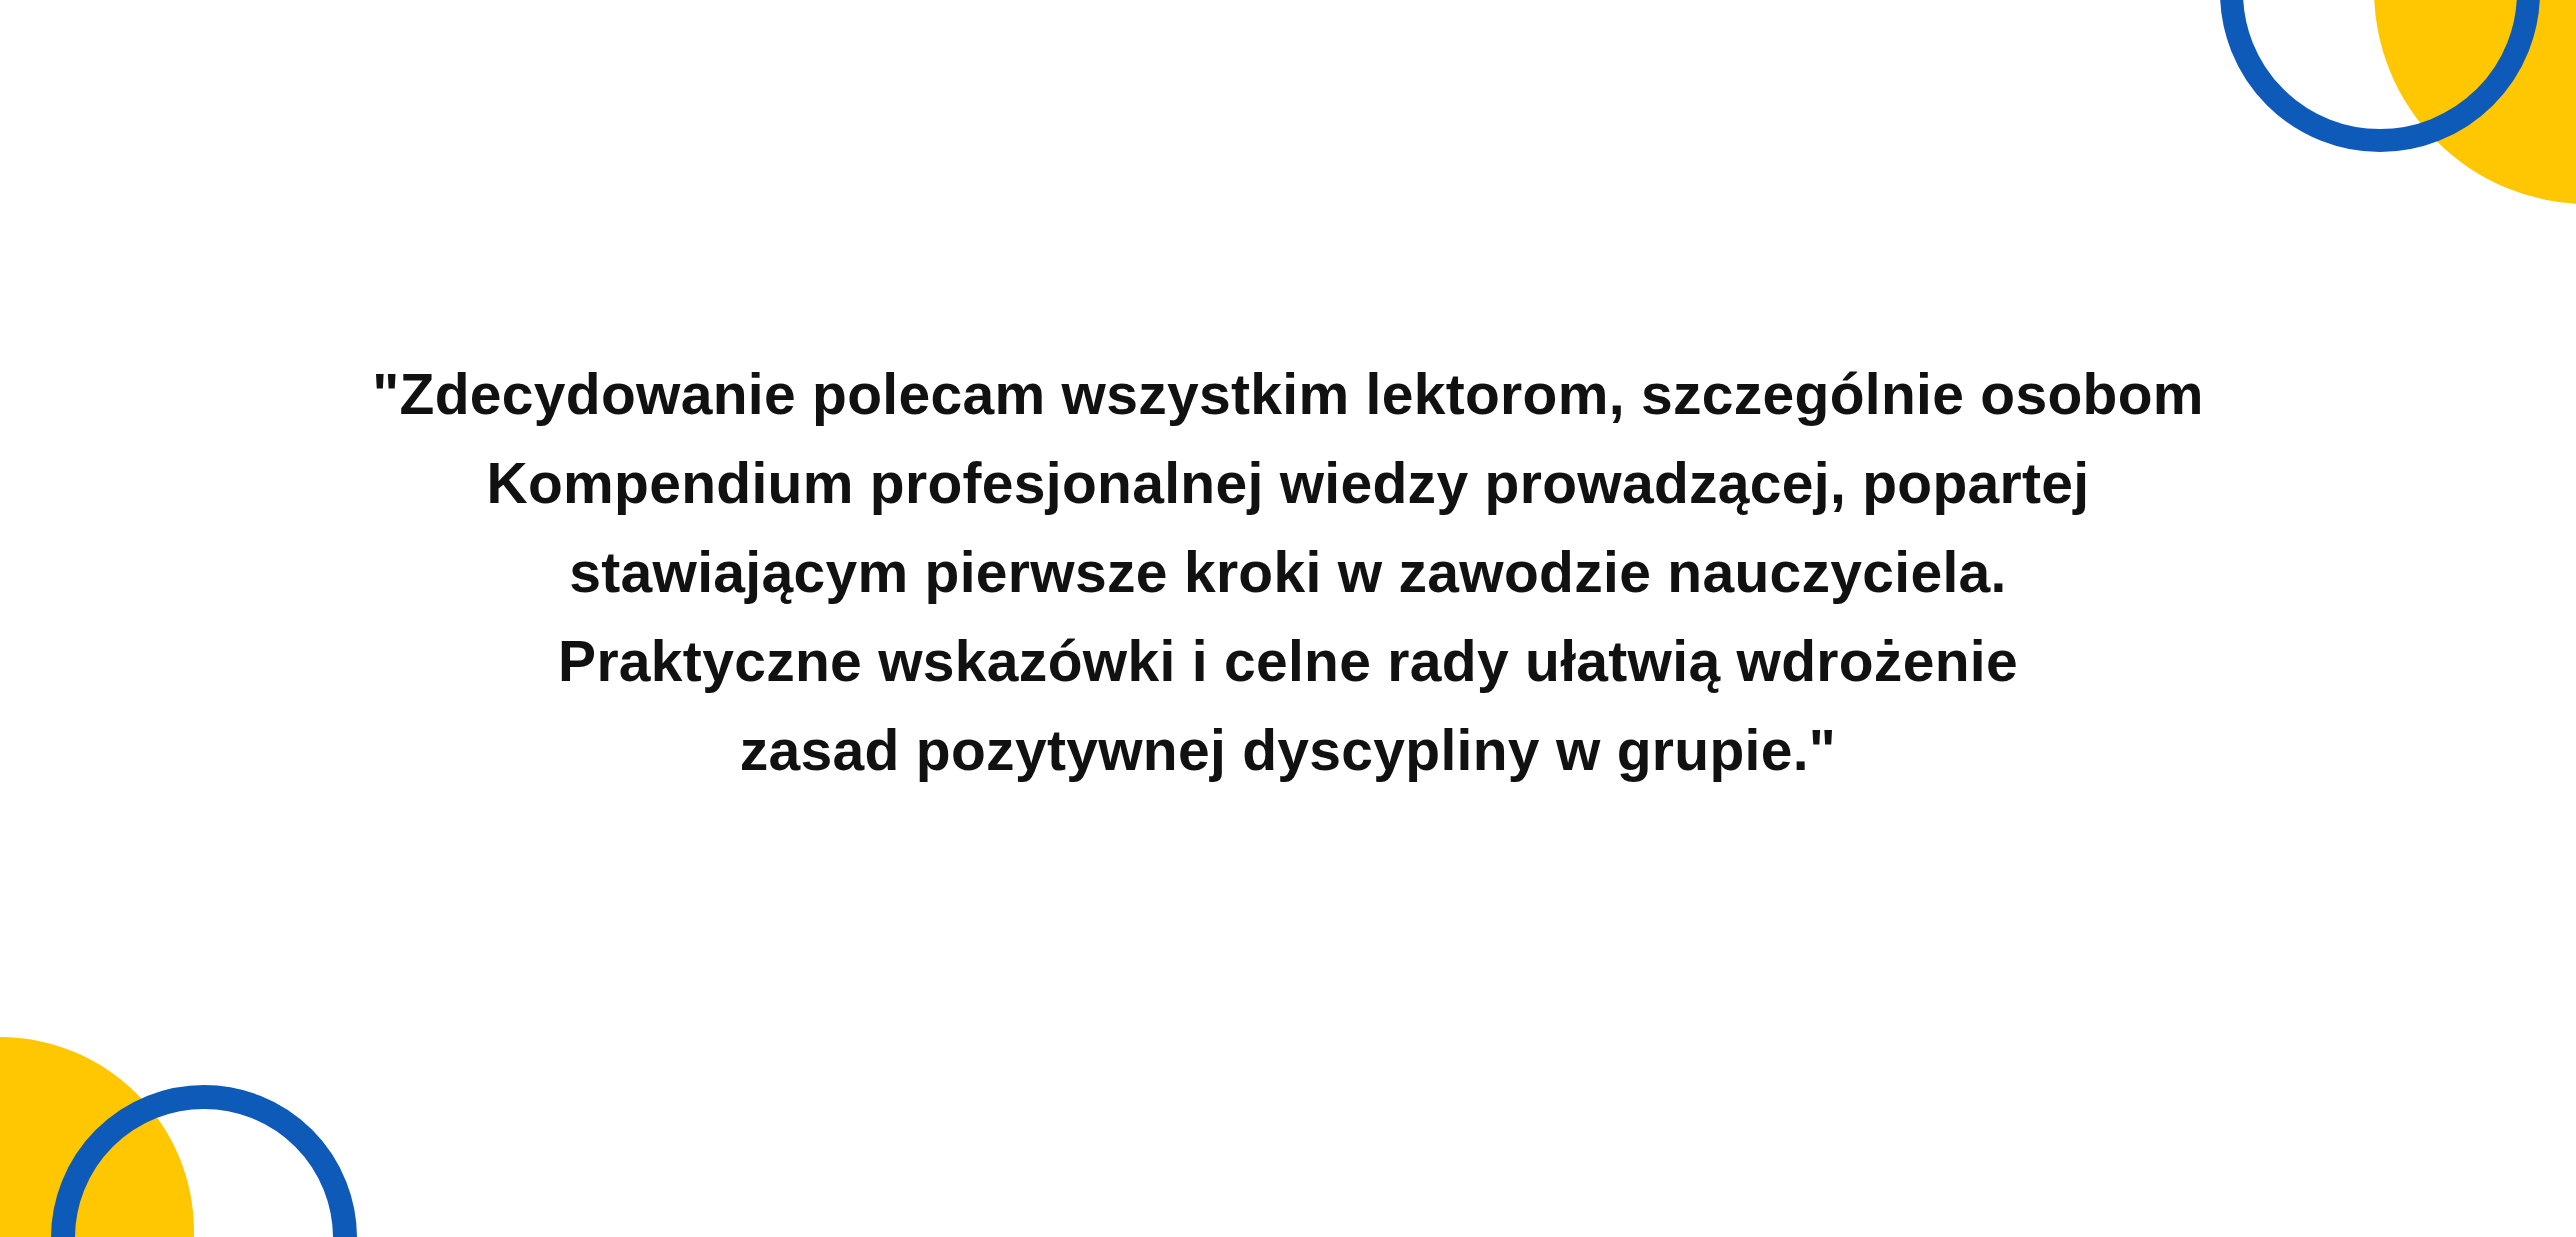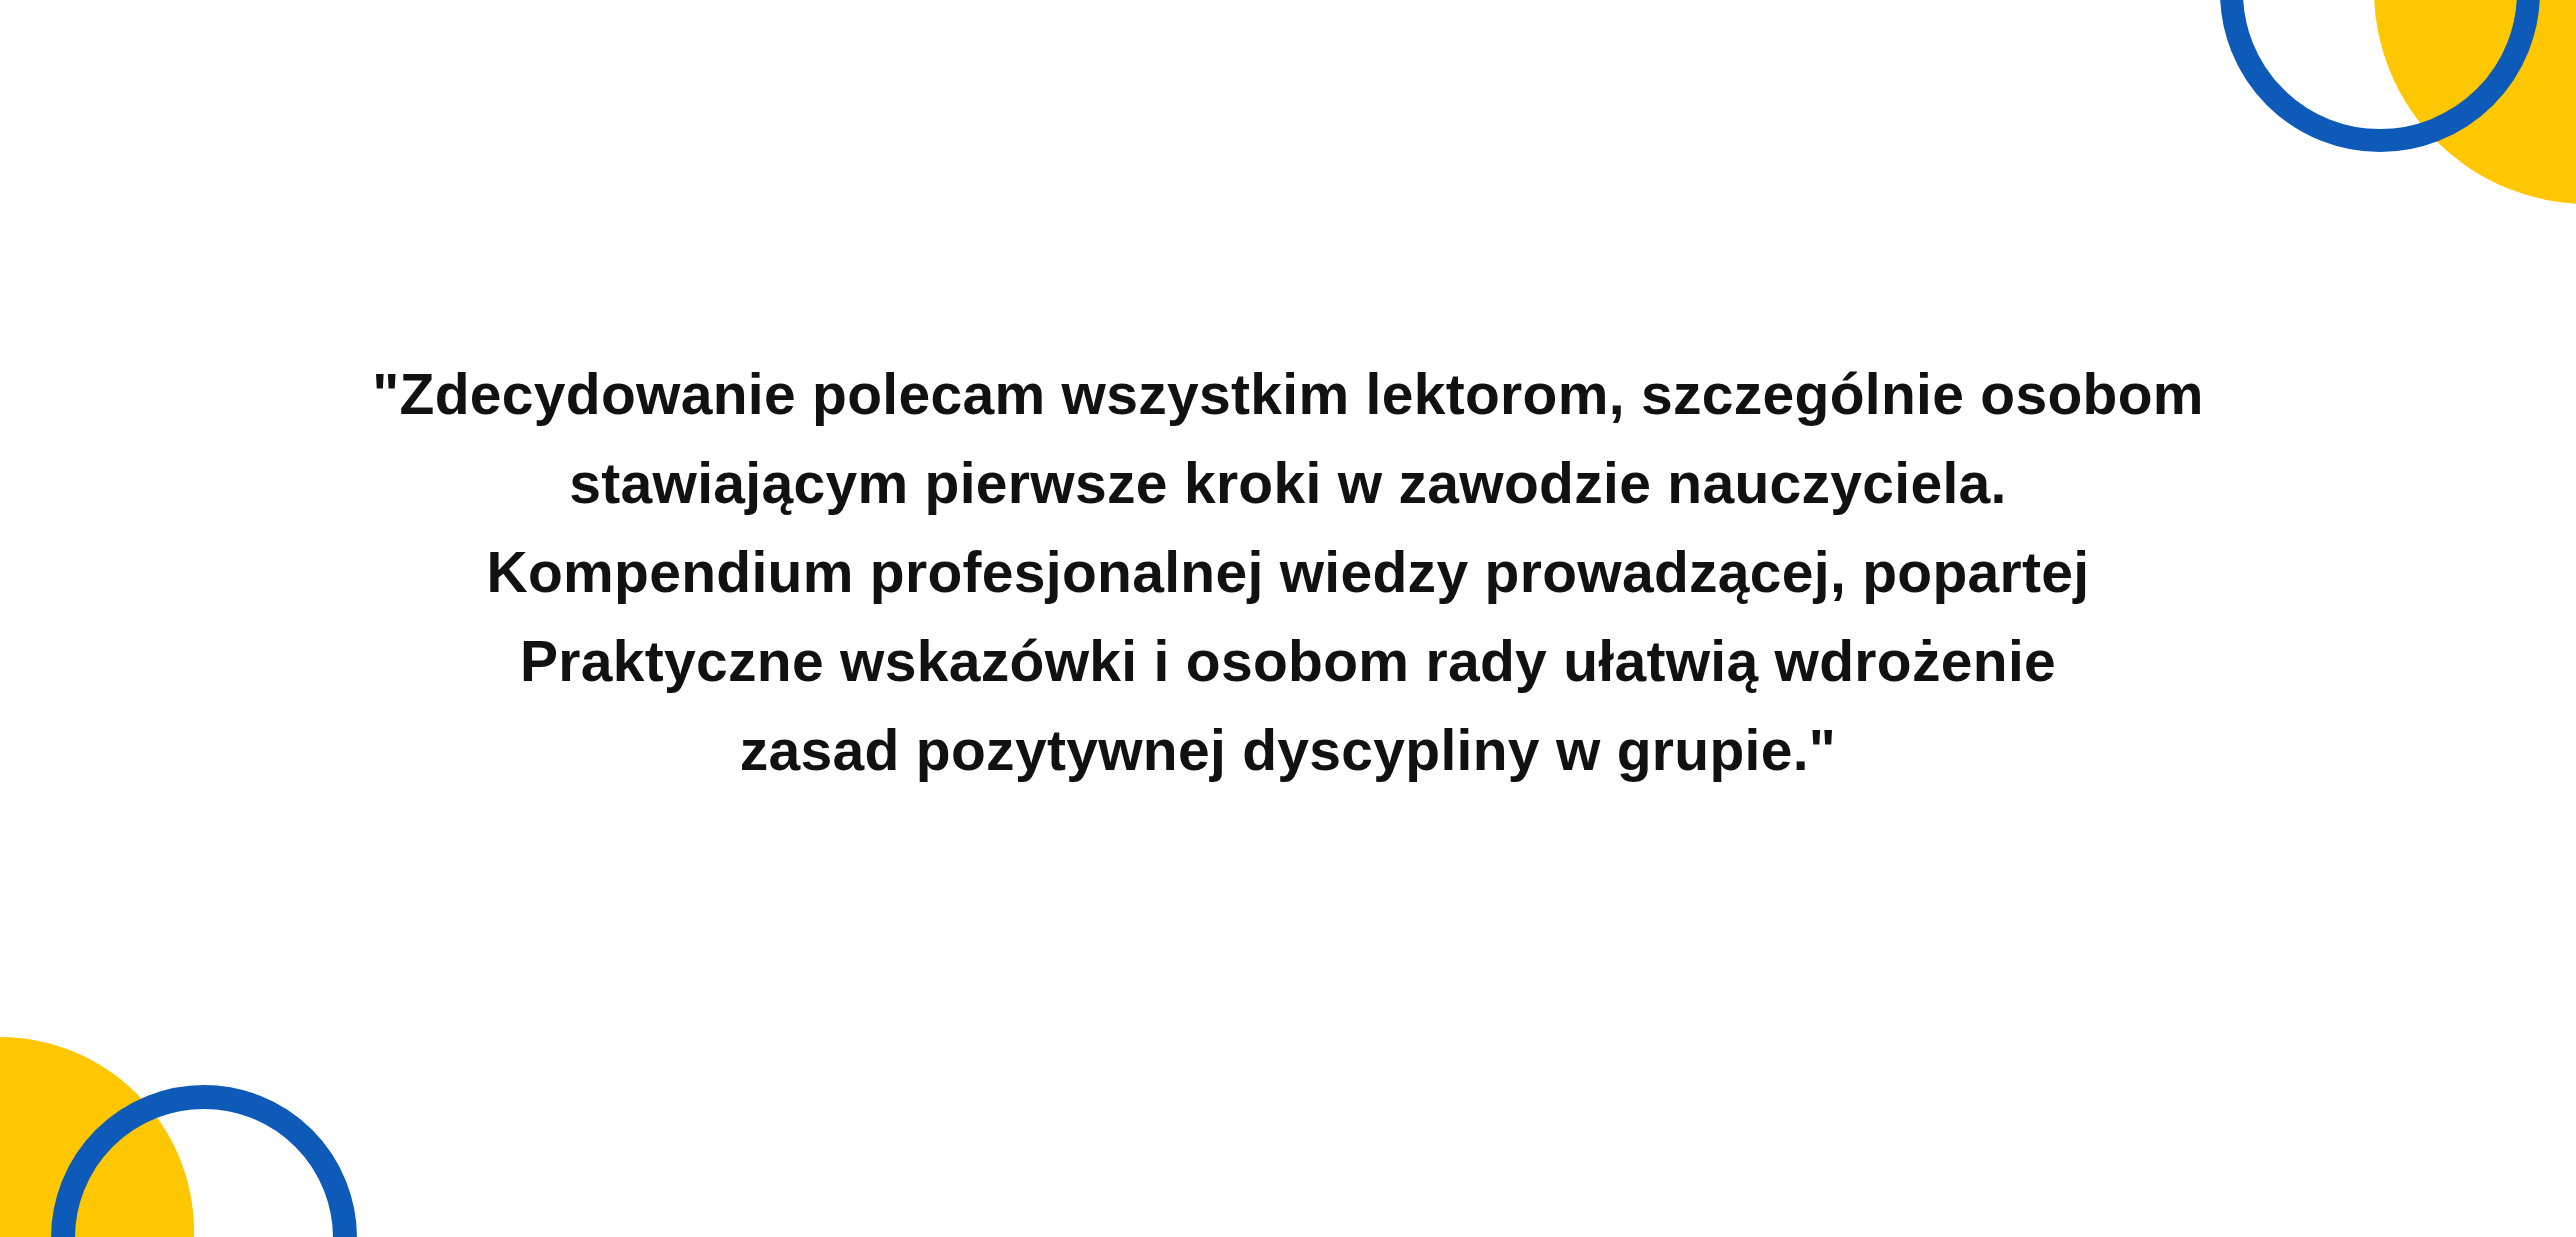--- a/index.html
+++ b/index.html
@@ -42,18 +42,18 @@
 <body>
 
 <div class="circle" id="yellow-circle-tr"></div>
 <div class="ring" id="blue-ring-tr"></div>
 
 <div class="circle" id="yellow-circle-bl"></div>
 <div class="ring" id="blue-ring-bl"></div>
 
 <div class="quote">
   <div class="quote-line">"Zdecydowanie polecam wszystkim lektorom, szczególnie osobom</div>
+  <div class="quote-line">Kompendium profesjonalnej wiedzy prowadzącej, popartej</div>
   <div class="quote-line">stawiającym pierwsze kroki w zawodzie nauczyciela.</div>
-  <div class="quote-line">Kompendium profesjonalnej wiedzy prowadzącej, popartej</div>
-  <div class="quote-line">Praktyczne wskazówki i osobom rady ułatwią wdrożenie</div>
+  <div class="quote-line">Praktyczne wskazówki i celne rady ułatwią wdrożenie</div>
   <div class="quote-line">zasad pozytywnej dyscypliny w grupie."</div>
 </div>
 
 
 </body></html>

